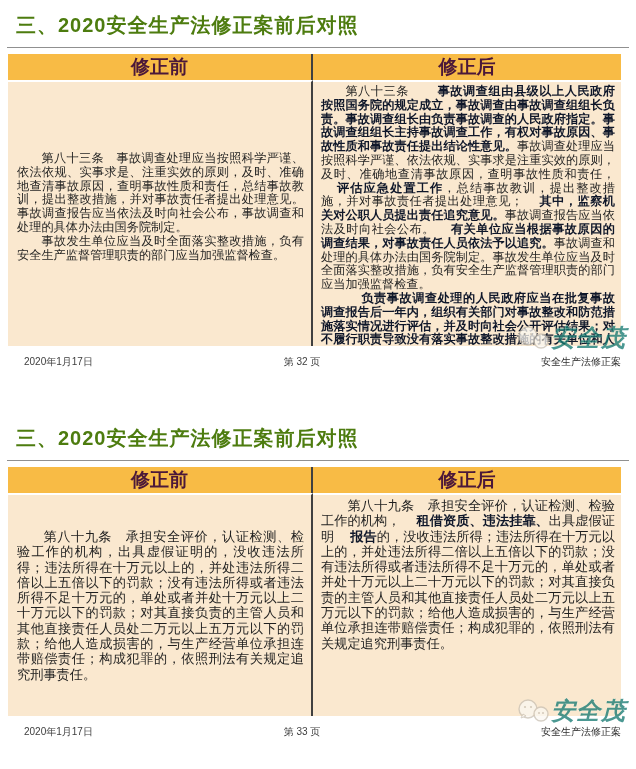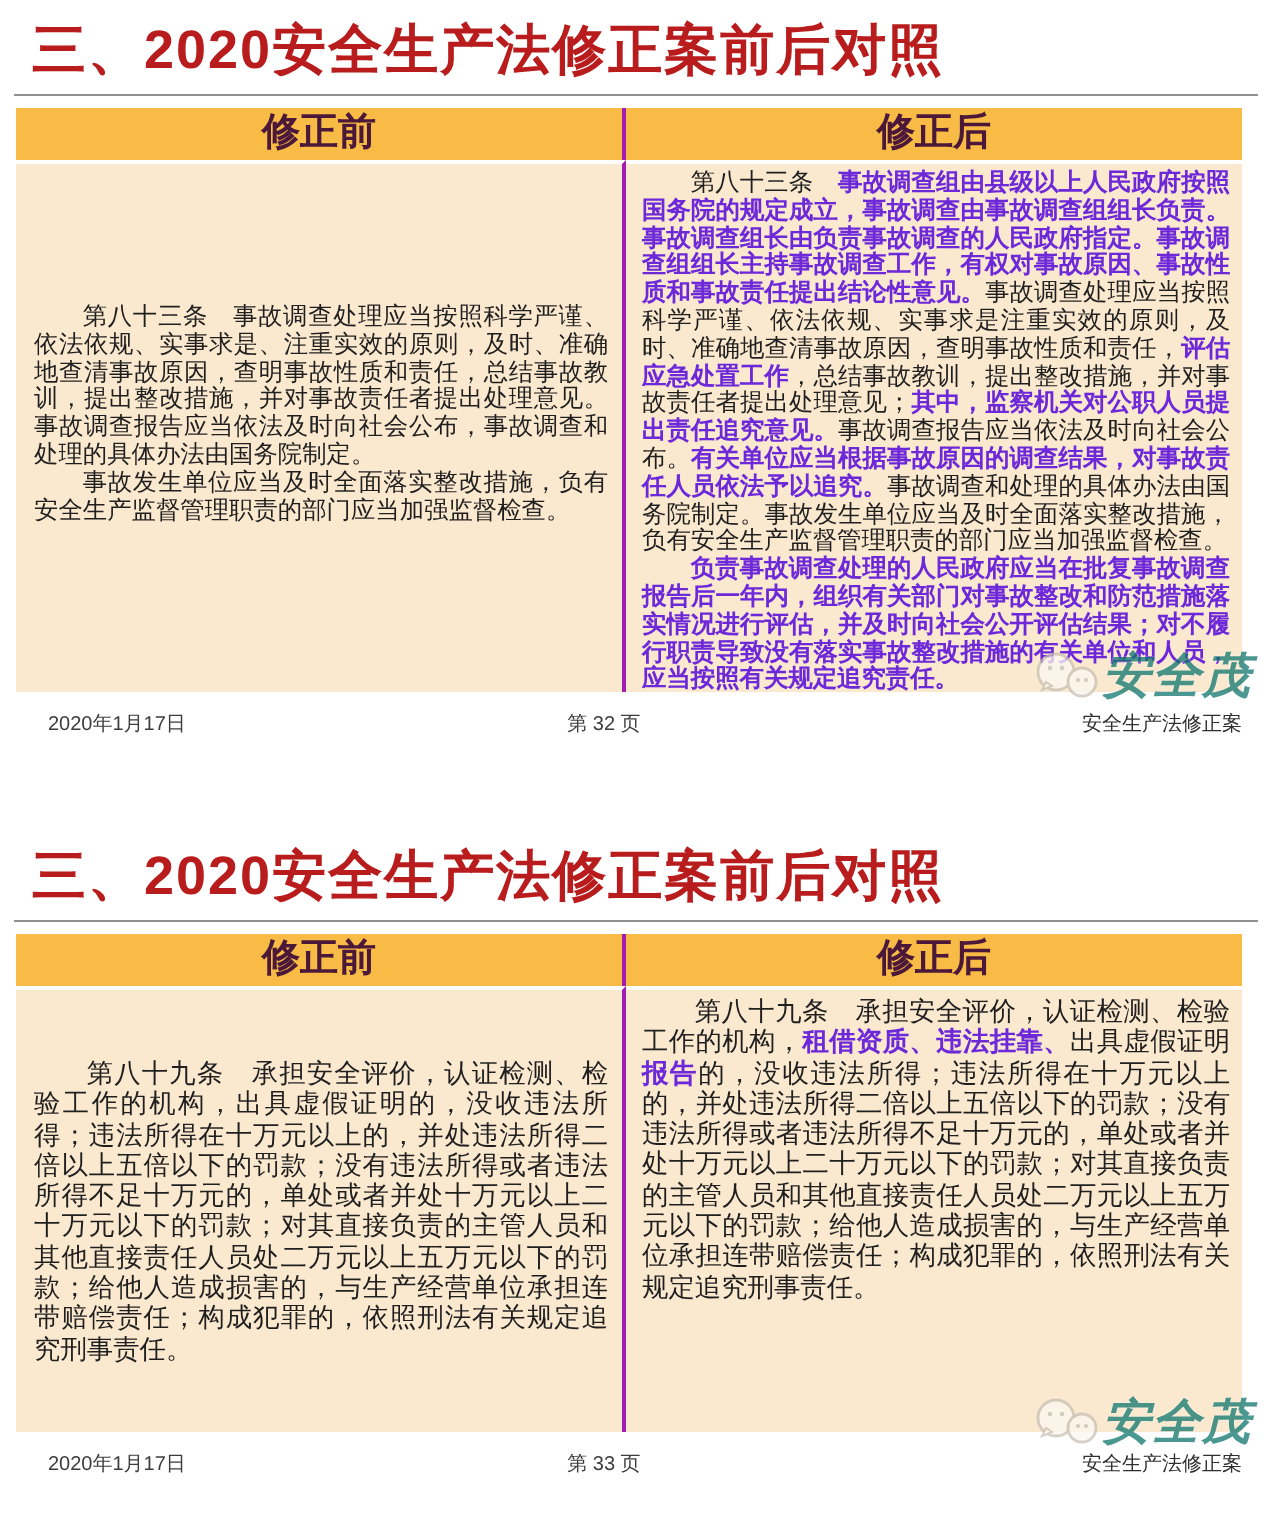--- a/index.html
+++ b/index.html
@@ -4,44 +4,44 @@
 <style>
   html,body { margin:0; padding:0; }
   body {
     width:636px; height:769px; background:#ffffff;
     font-family:"Liberation Sans","DejaVu Sans",sans-serif;
     overflow:hidden;
   }
   .slide { position:relative; }
   .slide-title {
     margin:10px 0 0 16px;
-    font-size:27px; line-height:31px; font-weight:bold;
-    color:#b91c1c; letter-spacing:1px;
+    font-size:20px; line-height:31px; font-weight:bold;
+    color:#4d7c0f; letter-spacing:1px;
   }
   .title-rule { border:none; border-top:1px solid #909090; margin:6px 7px 0 7px; }
   .grid { margin:6px 15px 0 8px; }
   .hdr-row { display:flex; }
   .hdr-cell {
     background:#f8bb45; color:#4b1839; font-weight:bold;
     font-size:19px; line-height:26px; height:26px; text-align:center;
     box-sizing:border-box;
   }
   .bdy-row { display:flex; }
   .bdy-cell { background:#fae8cf; box-sizing:border-box; overflow:hidden; border-top:2px solid #ffffff; }
-  .c-left  { width:305px; border-right:2px solid #a21caf; }
+  .c-left  { width:305px; border-right:2px solid #404040; }
   .c-right { flex:1; }
   .s1 .bdy-row { height:266px; font-size:12.2px; line-height:13.8px; }
   .s2 .bdy-row { height:223px; font-size:13.2px; line-height:15.3px; }
   .bdy-cell.c-left  { padding:4px 7px 0 9px; }
   .bdy-cell.c-right { padding:3px 6px 0 8px; }
   .s1 .bdy-cell.c-left { padding-top:70px; }
   .s2 .bdy-cell.c-left { padding-top:34px; }
   p.para { margin:0; text-indent:2em; text-align:justify; color:#1f1f1f; }
   .seg-black { color:#1f1f1f; }
-  .seg-red   { color:#6d28d9; font-weight:bold; }
+  .seg-red   { color:#0f172a; font-weight:bold;margin-left:16px; }
   .footer {
     display:flex; justify-content:space-between; 
     margin:9px 15px 0 8px; font-size:10px; color:#3d3d3d;
   }
   .f-date { padding-left:16px; }
   .f-page { padding-right:30px; }
   .f-doc  { color:#2f2f2f; }
   .s2 { margin-top:54px; }
   .watermark {
     position:absolute; right:10px; display:flex; align-items:center;

